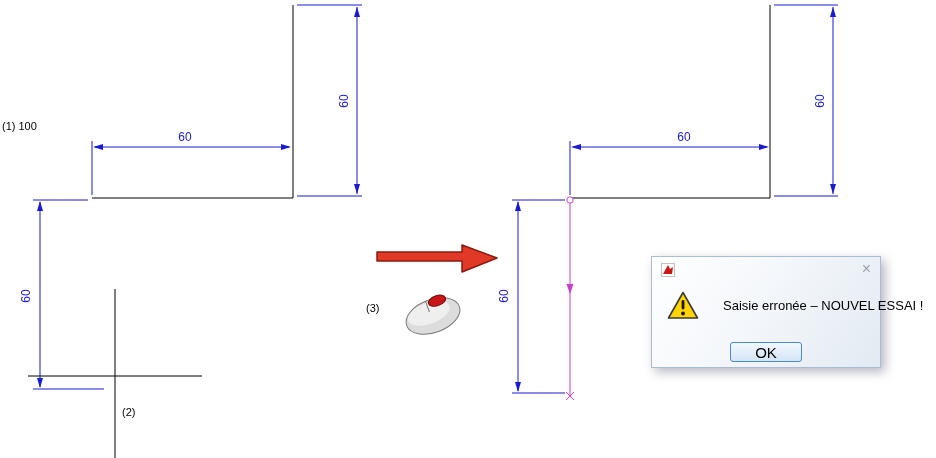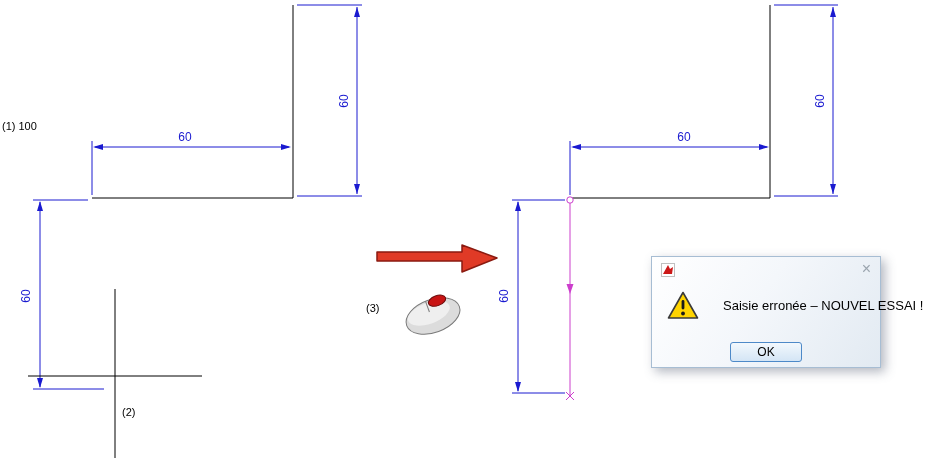--- a/index.html
+++ b/index.html
@@ -36,21 +36,21 @@
   }
   .dialog-body {
     display: flex; align-items: center; gap: 11px;
     padding: 8px 12px 0 15px;
   }
   .warning-icon { width: 32px; height: 29px; flex: 0 0 auto; }
   .dialog-message { font-size: 13px; color: #000000; white-space: nowrap; margin-left: 13px; }
   .dialog-footer { position: absolute; left: 0; right: 0; top: 85px; text-align: center; }
   .ok-button {
     width: 72px; height: 20px; padding: 0;
-    font-size: 12px; font-family: "Liberation Sans", sans-serif; color: #000;
+    font-size: 15px; font-family: "Liberation Sans", sans-serif; color: #000;
     background: linear-gradient(#f2f8fd, #d4e5f5);
     border: 1px solid #4d89c8; border-radius: 3px;
     cursor: pointer;
   }
 </style>
 </head>
 <body>
 
 <div class="stage">
 

